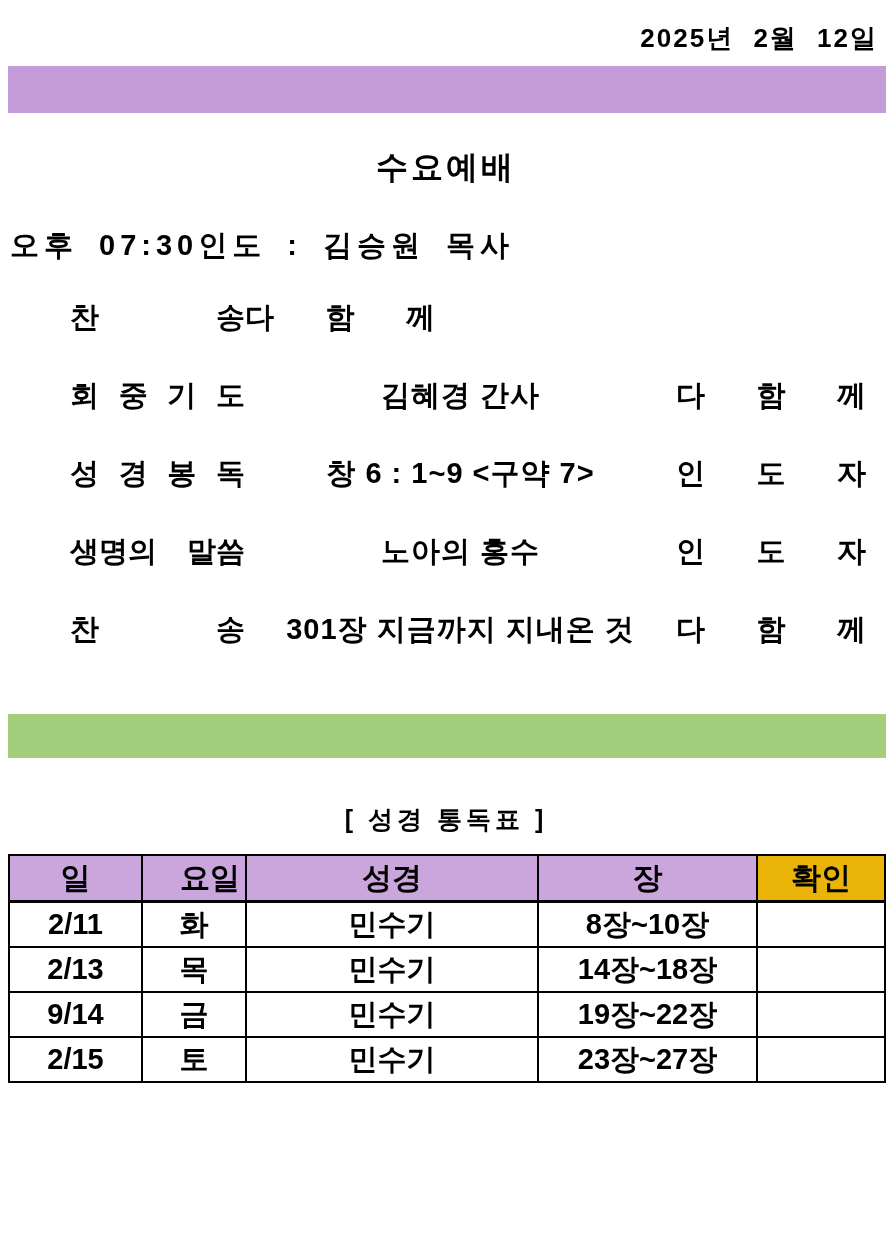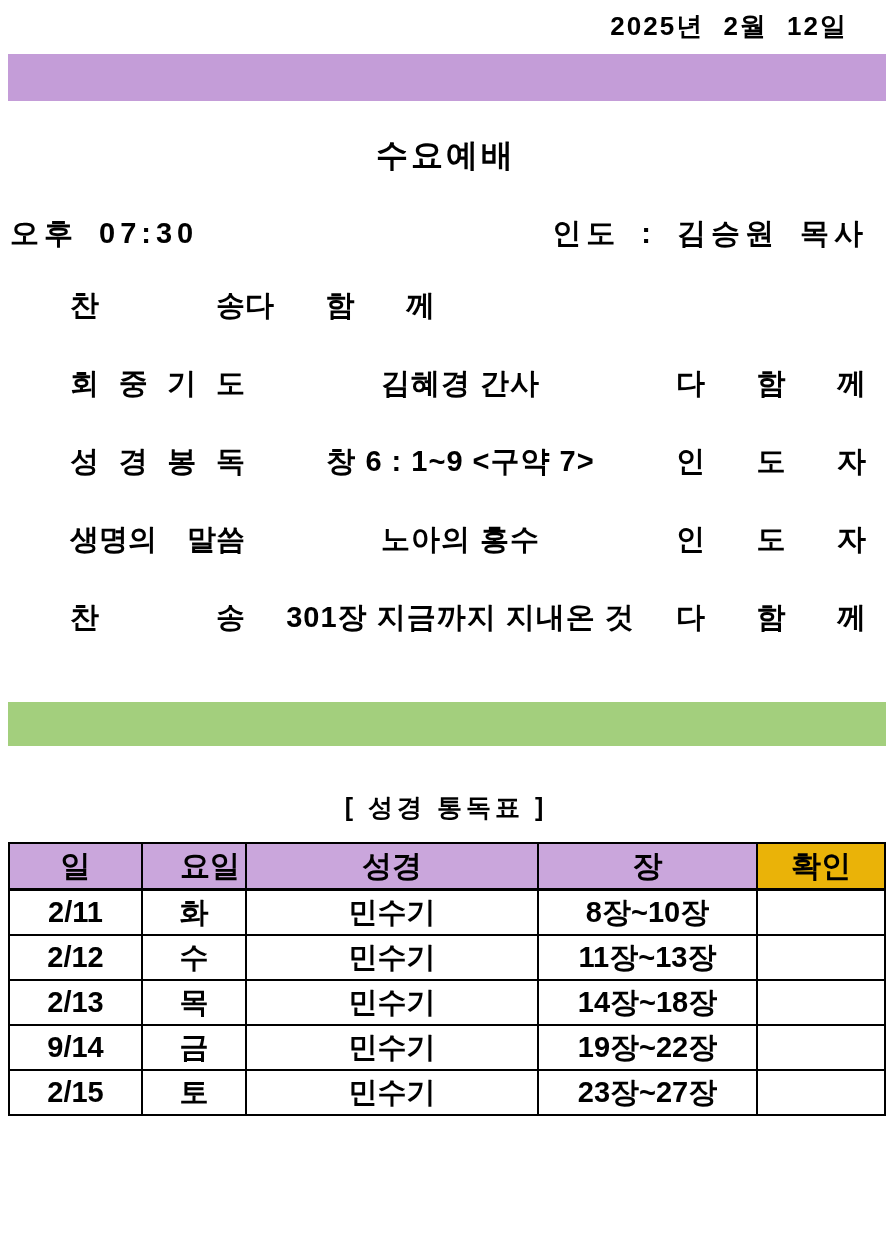--- a/index.html
+++ b/index.html
@@ -6,43 +6,42 @@
   body {
     width: 892px;
     height: 1258px;
     background: #ffffff;
     font-family: "Liberation Sans", "DejaVu Sans", sans-serif;
     font-weight: 700;
     color: #000000;
     overflow: hidden;
   }
   .date-row {
-    margin-top: 10px;
-    padding-right: 44px;
+    margin-top: 22px;
+    padding-right: 14px;
     text-align: right;
     font-size: 26px;
     line-height: 32px;
     letter-spacing: 2px;
     word-spacing: 10px;
   }
   .bar {
     height: 47px;
     margin: 12px 6px 0 8px;
   }
   .bar.green { margin-top: 67px; height: 44px; }
   .service-title {
     margin-top: 34px;
     text-align: center;
     font-size: 32px;
     line-height: 40px;
     letter-spacing: 3px;
   }
   .time-row {
     display: flex;
-    justify-content: space-between;
     align-items: center;
     margin-top: 40px;
     padding: 0 24px 0 10px;
     font-size: 29px;
     line-height: 36px;
     letter-spacing: 5px;
     word-spacing: 8px;
   }
   .items { margin-top: 0; }
   .item {
@@ -174,27 +173,20 @@
   </thead>
   <tbody>
     <tr>
       <td>2/11</td>
       <td>화</td>
       <td>민수기</td>
       <td>8장~10장</td>
       <td></td>
     </tr>
     <tr>
-      <td>2/12</td>
-      <td>수</td>
-      <td>민수기</td>
-      <td>11장~13장</td>
-      <td></td>
-    </tr>
-    <tr>
       <td>2/13</td>
       <td>목</td>
       <td>민수기</td>
       <td>14장~18장</td>
       <td></td>
     </tr>
     <tr>
       <td>9/14</td>
       <td>금</td>
       <td>민수기</td>

